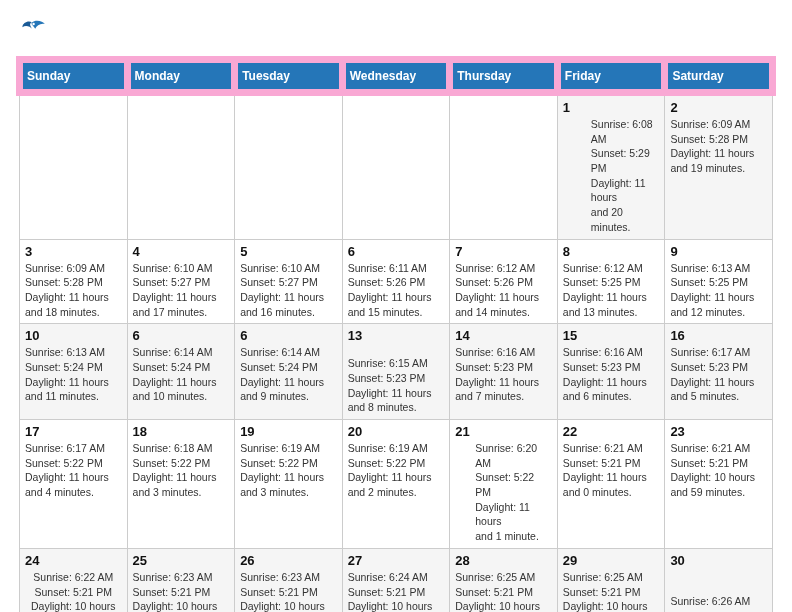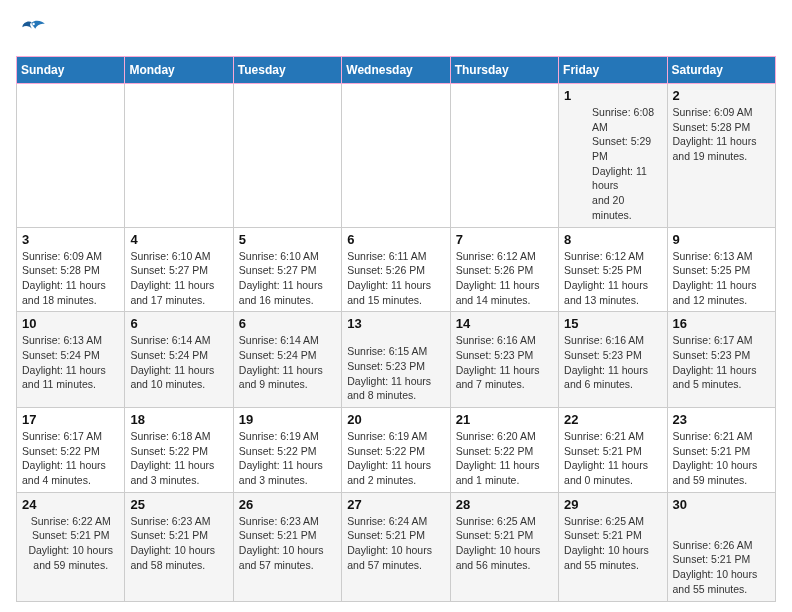--- a/index.html
+++ b/index.html
@@ -48,21 +48,21 @@
       border-collapse: collapse;
       font-size: 11px;
     }
     thead tr th {
       background: #2576b8;
       color: #fff;
       padding: 6px 4px;
       text-align: left;
       font-size: 12px;
       font-weight: bold;
-      border: 1px solid #f9a8d4;
+      border: 7px solid #f9a8d4;
     }
     tbody tr td {
       border: 1px solid #ccc;
       vertical-align: top;
       padding: 4px 5px;
       width: 14.28%;
       min-height: 70px;
       background: #fff;
     }
     tbody tr:nth-child(odd) td {
@@ -267,21 +267,21 @@
         </td>
         <td>
           <div class="day-num">20</div>
           <div class="day-detail" style="white-space: pre-line;">Sunrise: 6:19 AM
 Sunset: 5:22 PM
 Daylight: 11 hours
 and 2 minutes.</div>
         </td>
         <td>
           <div class="day-num">21</div>
-          <div class="day-detail" style="white-space: pre-line;">Sunrise: 6:20 AM
+          <div class="day-detail" style="white-space: pre-line; margin-left: 20px;">Sunrise: 6:20 AM
 Sunset: 5:22 PM
 Daylight: 11 hours
 and 1 minute.</div>
         </td>
         <td>
           <div class="day-num">22</div>
           <div class="day-detail" style="white-space: pre-line;">Sunrise: 6:21 AM
 Sunset: 5:21 PM
 Daylight: 11 hours
 and 0 minutes.</div>

